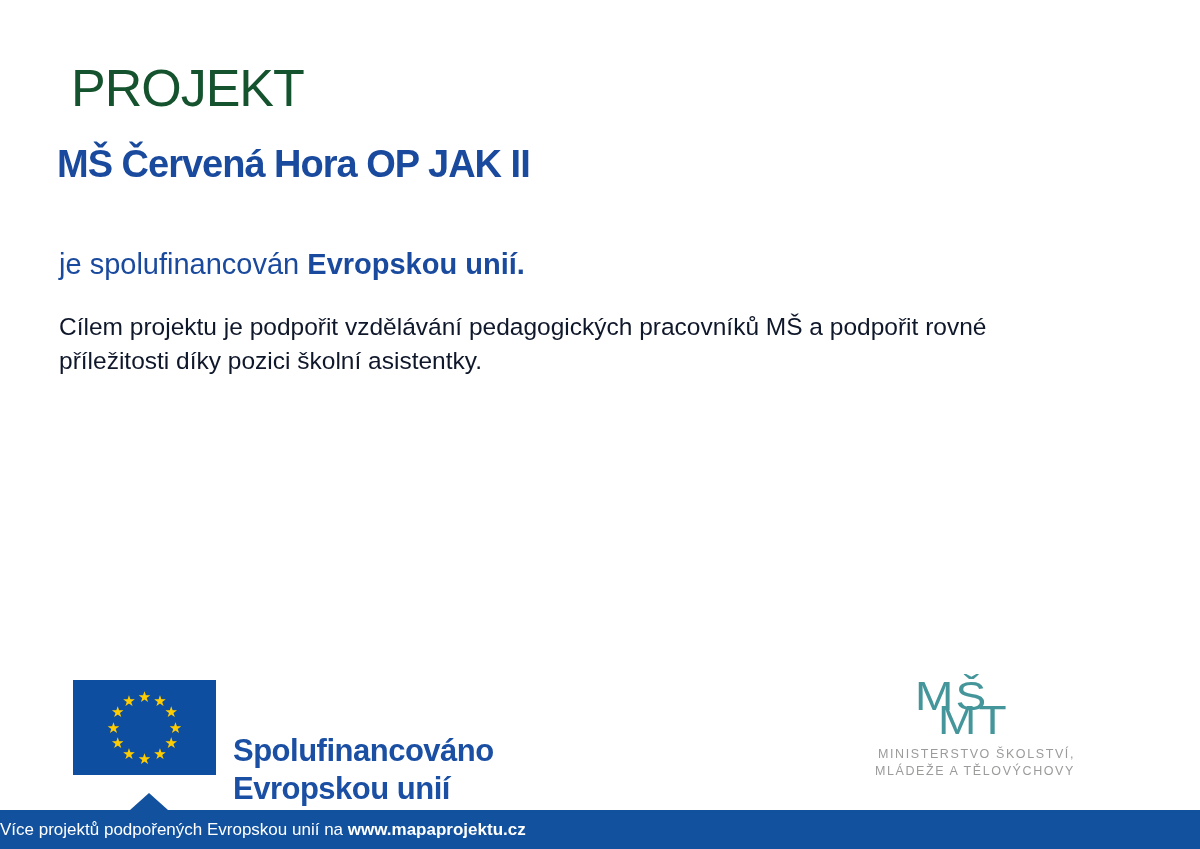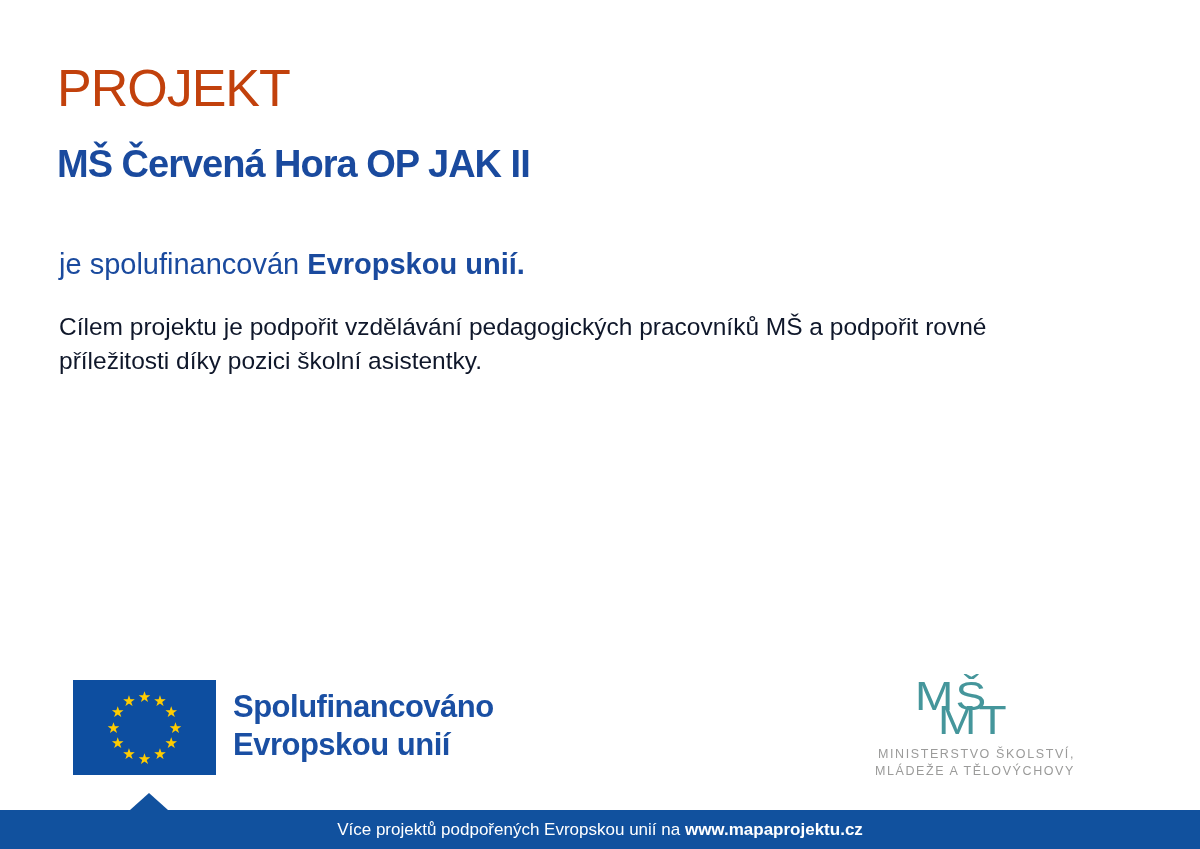--- a/index.html
+++ b/index.html
@@ -7,23 +7,23 @@
   body {
     font-family: "Liberation Sans", sans-serif;
     background: #ffffff;
     position: relative;
     overflow: hidden;
   }
   .poster { position: absolute; inset: 0; background: #ffffff; }
 
   
   .kicker {
-    position: absolute; left: 57px; top: 58px;
+    position: absolute; left: 71px; top: 58px;
     font-size: 52px; font-weight: 400; letter-spacing: -1px;
-    color: #c2410c;
+    color: #14532d;
   }
   .title {
     position: absolute; left: 57px; top: 143px;
     font-size: 38px; font-weight: 700; letter-spacing: -1px;
     color: #1A4A9E;
   }
   .subtitle {
     position: absolute; left: 59px; top: 248px;
     font-size: 29px; font-weight: 400;
     color: #1A4A9E;
@@ -83,21 +83,20 @@
     border-left: 19px solid transparent;
     border-right: 19px solid transparent;
     border-bottom: 17px solid #11519E;
   }
   .footer-bar {
     position: absolute; left: 0; bottom: 0;
     width: 1200px; height: 39px;
     background: #11519E;
     color: #ffffff;
     font-size: 17px; line-height: 39px;
-    text-align: center;
   }
   .footer-bar .bold { font-weight: 700; }
 </style>
 </head>
 <body>
 
 <div class="poster">
 
   <div class="kicker">PROJEKT</div>
 
@@ -117,21 +116,21 @@
       <span class="star" style="color: rgb(255, 204, 0); left: 90.3468px; top: 55px;">★</span>
       <span class="star" style="color: rgb(255, 204, 0); left: 79px; top: 66.3468px;">★</span>
       <span class="star" style="color: rgb(255, 204, 0); left: 63.5px; top: 70.5px;">★</span>
       <span class="star" style="color: rgb(255, 204, 0); left: 48px; top: 66.3468px;">★</span>
       <span class="star" style="color: rgb(255, 204, 0); left: 36.6532px; top: 55px;">★</span>
       <span class="star" style="color: rgb(255, 204, 0); left: 32.5px; top: 39.5px;">★</span>
       <span class="star" style="color: rgb(255, 204, 0); left: 36.6532px; top: 24px;">★</span>
       <span class="star" style="color: rgb(255, 204, 0); left: 48px; top: 12.6532px;">★</span>
     </div>
 
-  <div class="eu-label" style="color: rgb(26, 79, 163);">
+  <div class="eu-label" style="color: rgb(26, 79, 163); margin-top: 44px;">
     <div>Spolufinancováno</div>
     <div>Evropskou unií</div>
   </div>
 
   <div class="msmt">
     <div class="msmt-monogram" style="color: rgb(69, 150, 155);">
       <span class="m1">MŠ</span>
       <span class="m2">MT</span>
     </div>
     <div class="msmt-caption" style="color: rgb(155, 155, 154);">

